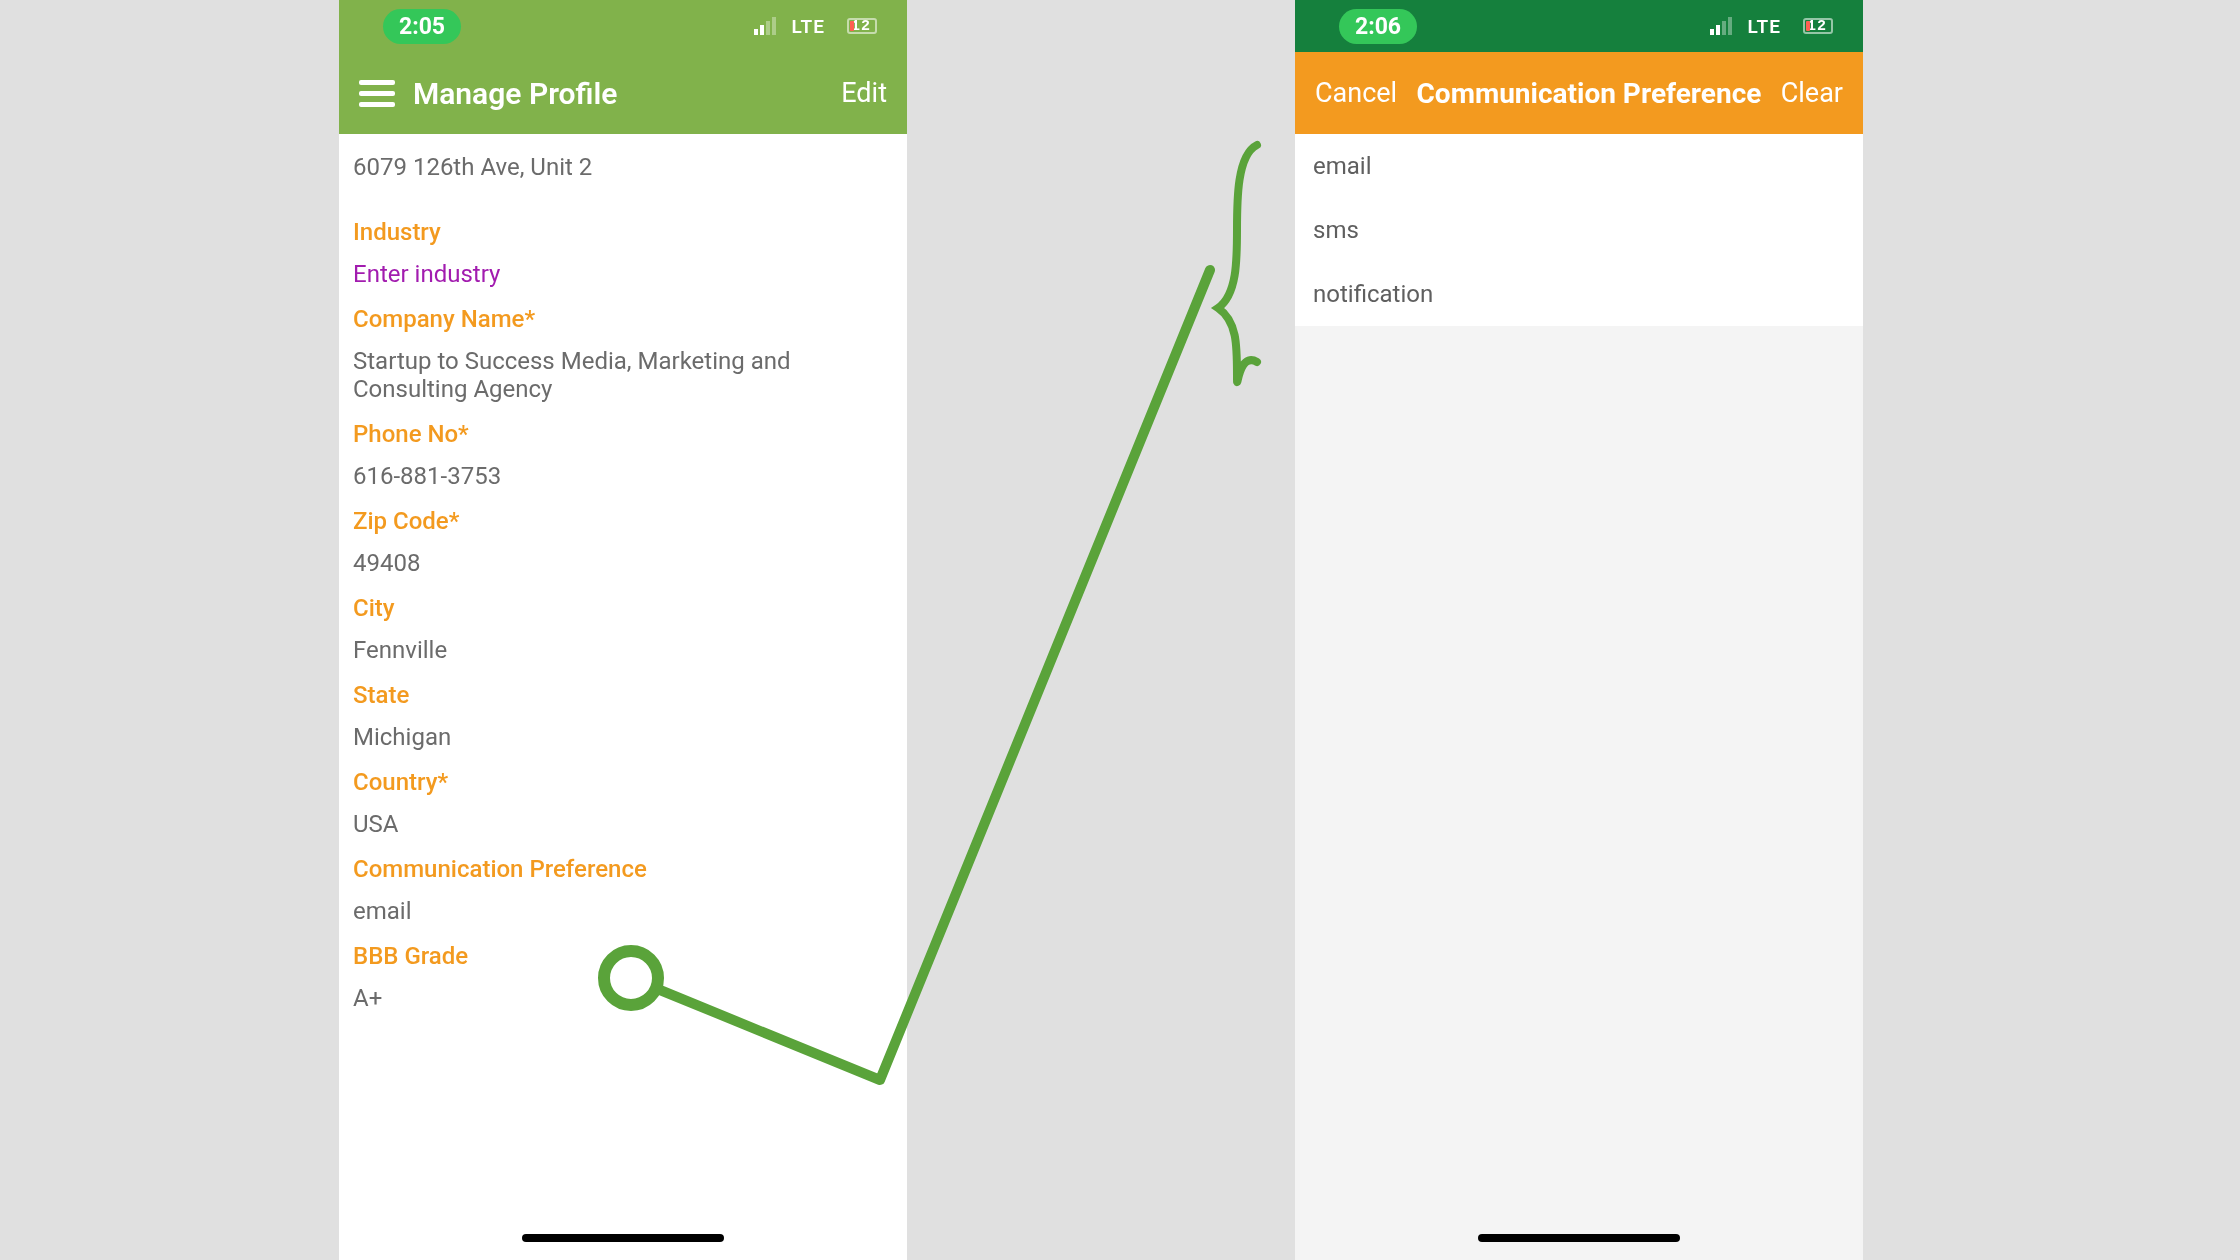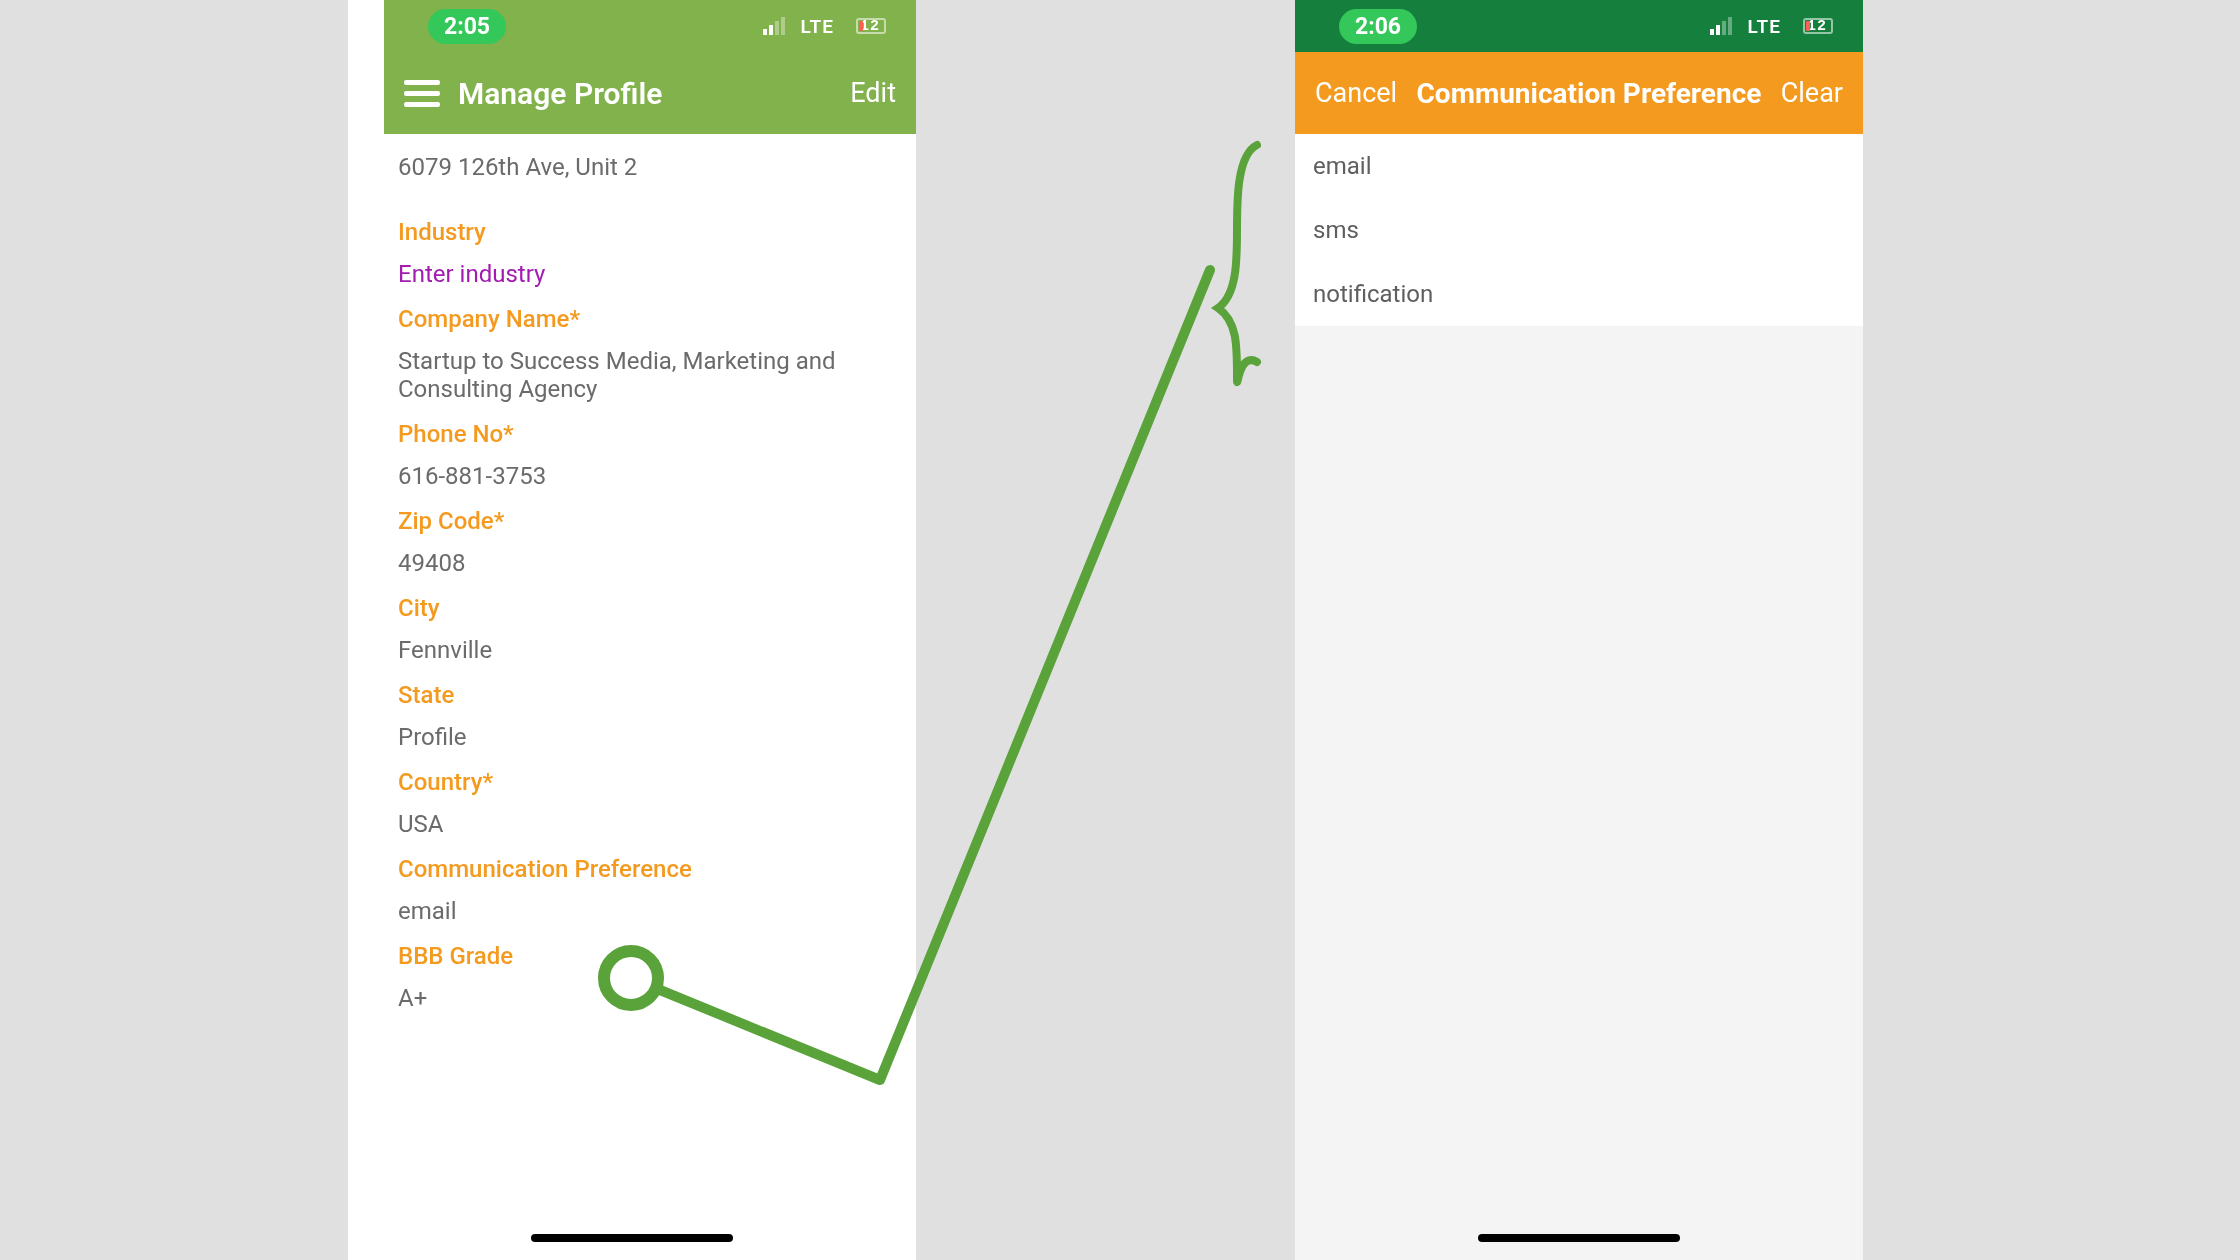--- a/index.html
+++ b/index.html
@@ -11,21 +11,21 @@
     font-family: -apple-system, "Segoe UI", Roboto, Arial, sans-serif;
     overflow: hidden;
   }
   .phone {
     position: absolute;
     width: 568px;
     top: 0;
     height: 1260px;
     background: #ffffff;
   }
-  .phone-left { left: 348px; padding-left: 36px; }
+  .phone-left { left: 339px; }
   .phone-right { left: 1295px; }
 
   
   .status-bar {
     height: 52px;
     display: flex;
     align-items: center;
     justify-content: space-between;
     padding: 0 36px 0 44px;
     color: #fff;
@@ -186,21 +186,21 @@
     <div class="field">
       <div class="field-label">Zip Code*</div>
       <div class="field-value">49408</div>
     </div>
     <div class="field">
       <div class="field-label">City</div>
       <div class="field-value">Fennville</div>
     </div>
     <div class="field">
       <div class="field-label">State</div>
-      <div class="field-value">Profile</div>
+      <div class="field-value">Michigan</div>
     </div>
     <div class="field">
       <div class="field-label">Country*</div>
       <div class="field-value">USA</div>
     </div>
     <div class="field">
       <div class="field-label">Communication Preference</div>
       <div class="field-value">email</div>
     </div>
     <div class="field">

